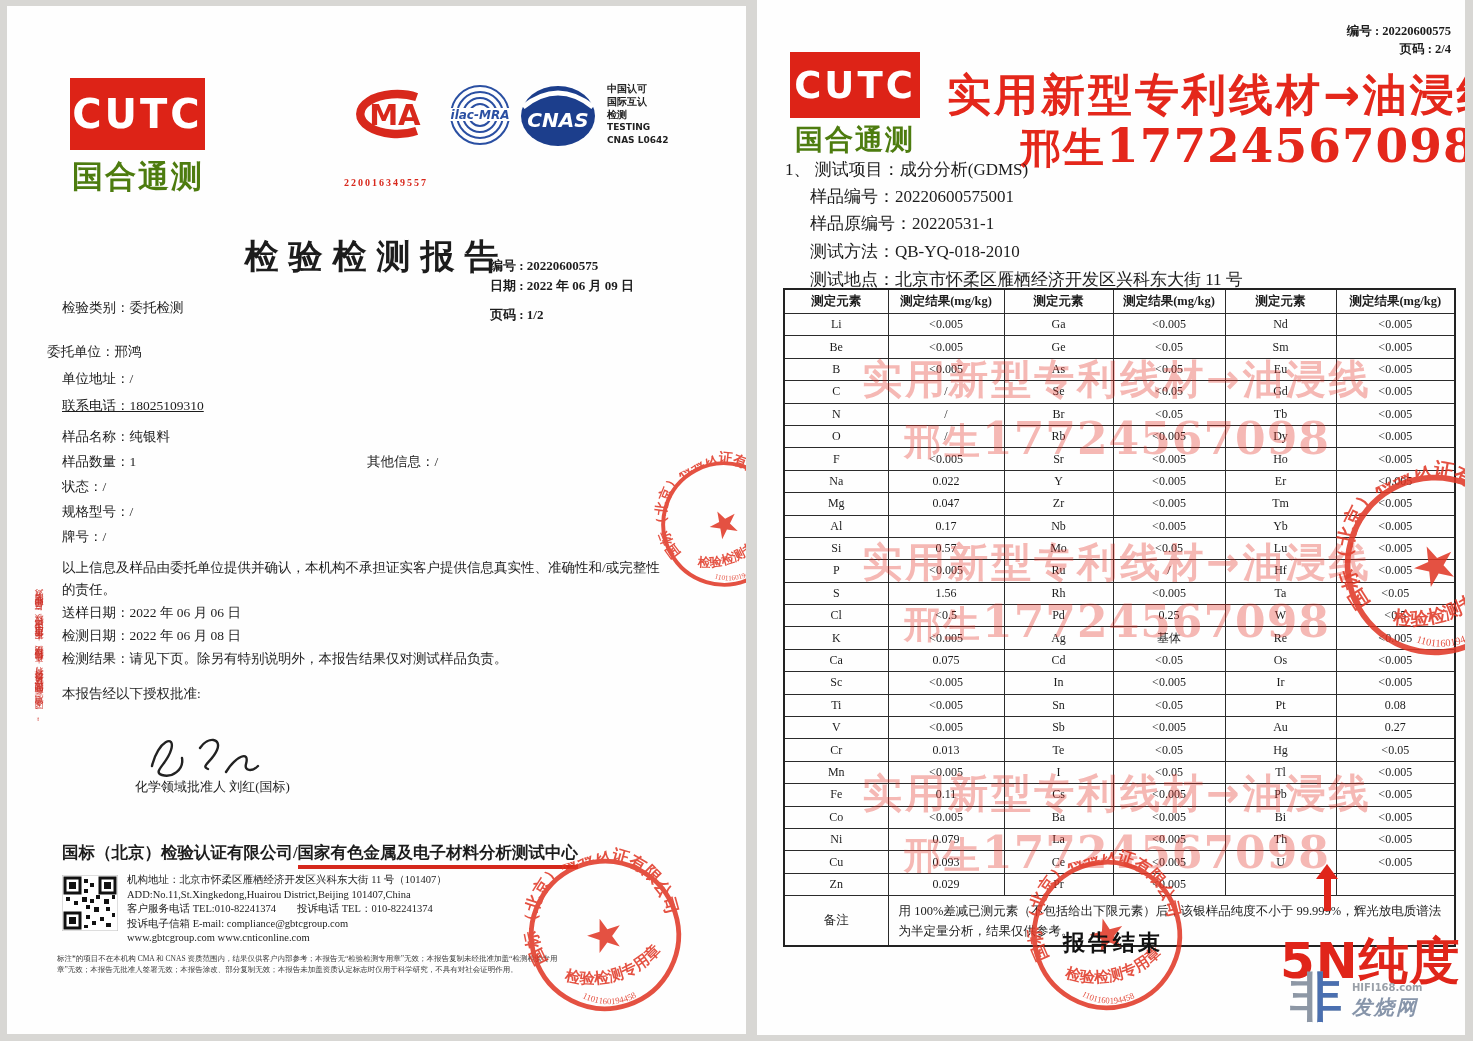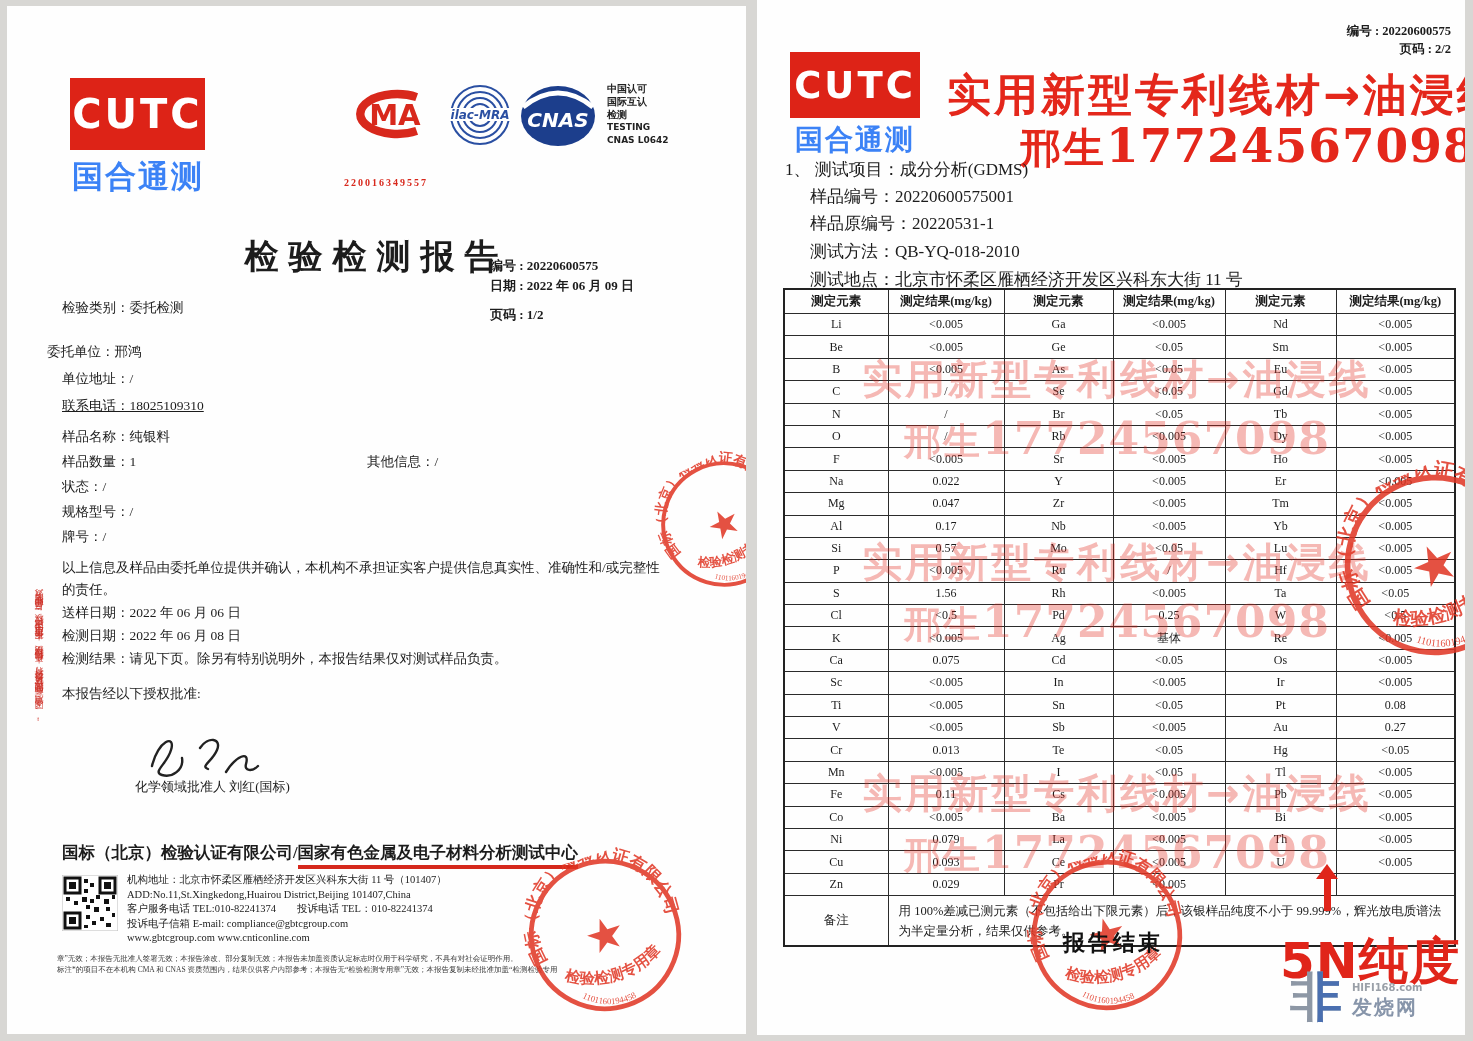--- a/index.html
+++ b/index.html
@@ -5,21 +5,21 @@
   html,body{margin:0;padding:0;background:#d8d7d4;}
   #canvas{position:relative;width:1473px;height:1041px;background:#d8d7d4;overflow:hidden;
           font-family:"Liberation Serif","DejaVu Serif",serif;color:#1c1c1c;}
   .page{position:absolute;background:#fefefe;overflow:hidden;}
   #page1{left:7px;top:6px;width:739px;height:1028px;}
   #page2{left:757px;top:0;width:708px;height:1035px;}
   .abs{position:absolute;}
   
   .cutc-box{background:#dd2317;color:#fff;display:flex;align-items:center;justify-content:center;
             font-family:"DejaVu Sans","Liberation Sans",sans-serif;font-weight:800;letter-spacing:3px;}
-  .brand{font-family:"DejaVu Sans","Liberation Sans",sans-serif;font-weight:900;color:#3b82f6;text-align:center;letter-spacing:2px;}
+  .brand{font-family:"DejaVu Sans","Liberation Sans",sans-serif;font-weight:900;color:#4d7c0f;text-align:center;letter-spacing:2px;}
   
   .cma-num{color:#d8281c;font-weight:700;font-size:10px;letter-spacing:2px;font-family:"Liberation Serif",serif;margin-top:31px;}
   .caption{font-family:"DejaVu Sans","Liberation Sans",sans-serif;font-weight:700;font-size:10px;line-height:13px;color:#222;}
   .caption .en{font-size:9px;}
   
   .meta-line{font-size:13px;font-weight:600;line-height:20px;}
   .field{font-size:13.5px;font-weight:500;}
   .para{font-size:13.5px;line-height:22px;}
   .company-line{font-size:16.5px;font-weight:700;white-space:nowrap;}
   .red-underline{border-bottom:4px solid #d5281c;padding-bottom:3px;}
@@ -187,22 +187,22 @@
 
     <div class="abs addr" style="left:120px;top:867px;">
       <div>机构地址：北京市怀柔区雁栖经济开发区兴科东大街 11 号（101407）</div>
       <div>ADD:No.11,St.Xingkedong,Huairou District,Beijing 101407,China</div>
       <div>客户服务电话 TEL:010-82241374　　投诉电话 TEL：010-82241374</div>
       <div>投诉电子信箱 E-mail: compliance@gbtcgroup.com</div>
       <div>www.gbtcgroup.com  www.cnticonline.com</div>
     </div>
 
     <div class="abs fine" style="left:50px;top:947px;width:590px;">
+      <div>标注*的项目不在本机构 CMA 和 CNAS 资质范围内，结果仅供客户内部参考；本报告无“检验检测专用章”无效；本报告复制未经批准加盖“检测检验专用</div>
       <div>章”无效；本报告无批准人签署无效；本报告涂改、部分复制无效；本报告未加盖资质认定标志时仅用于科学研究，不具有对社会证明作用。</div>
-      <div>标注*的项目不在本机构 CMA 和 CNAS 资质范围内，结果仅供客户内部参考；本报告无“检验检测专用章”无效；本报告复制未经批准加盖“检测检验专用</div>
     </div>
 
     <svg class="abs stamp" style="left:651px;top:452px;transform:rotate(-28deg);" width="132" height="132" viewBox="0 0 200 200">
       <circle cx="100" cy="100" r="92" fill="none" stroke="#e03422" stroke-width="6"></circle>
       <text x="100" y="119" text-anchor="middle" font-size="56" fill="#e03422">★</text>
       <text font-size="21" fill="#e03422" font-weight="bold"><textPath href="#arcTop" startOffset="1%">国标（北京）检验认证有限公司</textPath></text>
       <text font-size="19" fill="#e03422" font-weight="bold"><textPath href="#arcMid" startOffset="4%">检验检测专用章</textPath></text>
       <text font-size="11" fill="#e03422"><textPath href="#arcNum" startOffset="2%">1101160194458</textPath></text>
     </svg>
 
@@ -212,21 +212,21 @@
       <text font-size="21" fill="#e03422" font-weight="bold"><textPath href="#arcTop" startOffset="1%">国标（北京）检验认证有限公司</textPath></text>
       <text font-size="19" fill="#e03422" font-weight="bold"><textPath href="#arcMid" startOffset="4%">检验检测专用章</textPath></text>
       <text font-size="11" fill="#e03422"><textPath href="#arcNum" startOffset="2%">1101160194458</textPath></text>
     </svg>
   </div>
 
   <div class="page" id="page2">
 
     <div class="abs p2meta" style="right:14px;top:22px;">
       <div>编号 : 20220600575</div>
-      <div>页码 : 2/2</div>
+      <div>页码 : 2/4</div>
     </div>
 
     <div class="abs cutc-box" style="left:33px;top:52px;width:130px;height:66px;font-size:37px;">
       <span>CUTC</span>
     </div>
     <div class="abs brand" style="left:23px;top:121px;width:150px;font-size:28px;">国合通测</div>
 
     <div class="abs wm-red wm-line1" style="left:190px;top:66px;">实用新型专利线材→油浸线</div>
     <div class="abs" style="left:263px;top:118px;white-space:nowrap;">
       <span class="wm-red wm-name">邢生</span><span class="wm-red wm-phone">17724567098</span>
@@ -508,15 +508,15 @@
 
     <div class="abs arrow-head" style="left:559px;top:864px;"></div>
     <div class="abs arrow-shaft" style="left:567px;top:879px;"></div>
     <div class="abs purity" style="left:523px;top:928px;">5N纯度</div>
 
     <div class="abs hifi-glyph" style="left:533px;top:971px;">
       <span>非</span>
       <span class="half">非</span>
     </div>
     <div class="abs hifi-site" style="left:595px;top:982px;">HIFI168.com</div>
-    <div class="abs hifi-name" style="left:595px;top:994px;">发烧网</div>
+    <div class="abs hifi-name" style="left:595px;top:994px;font-style:italic;">发烧网</div>
   </div>
 </div>
 
 </body></html>

